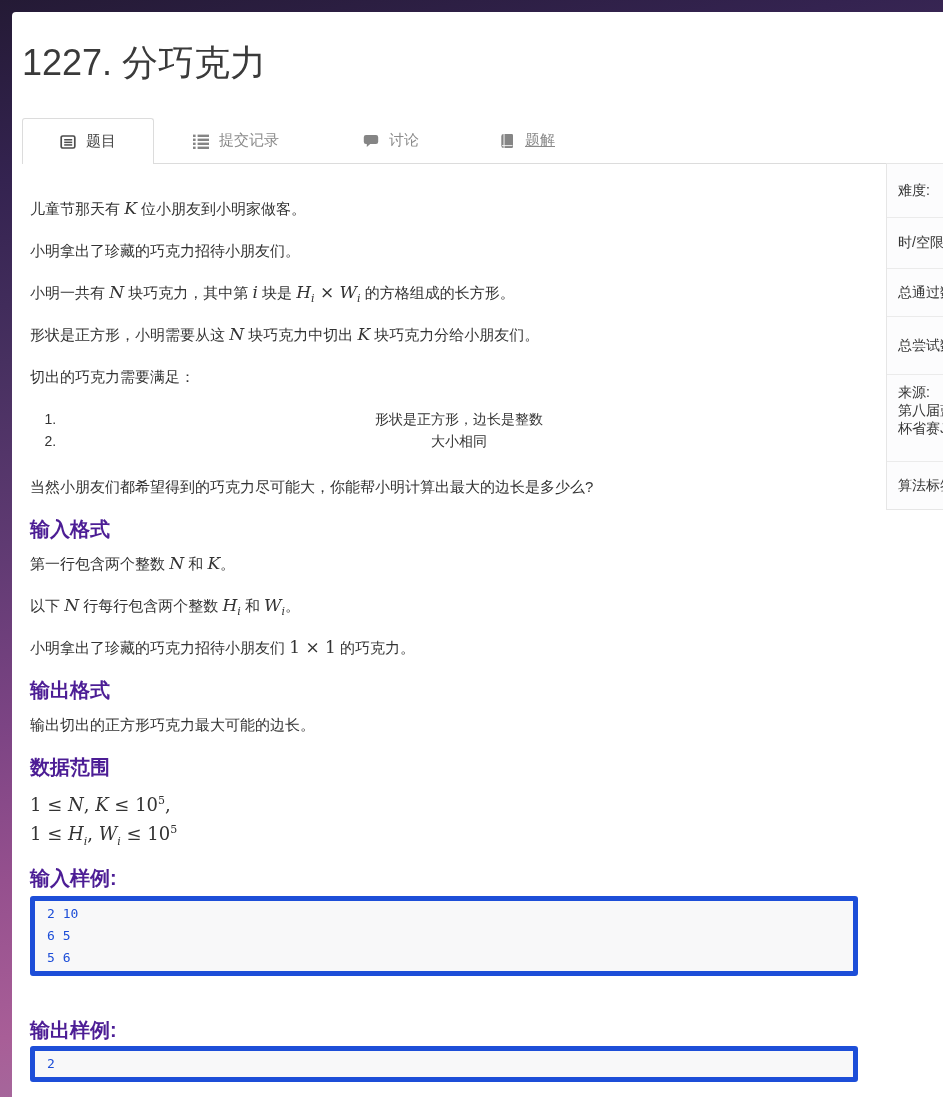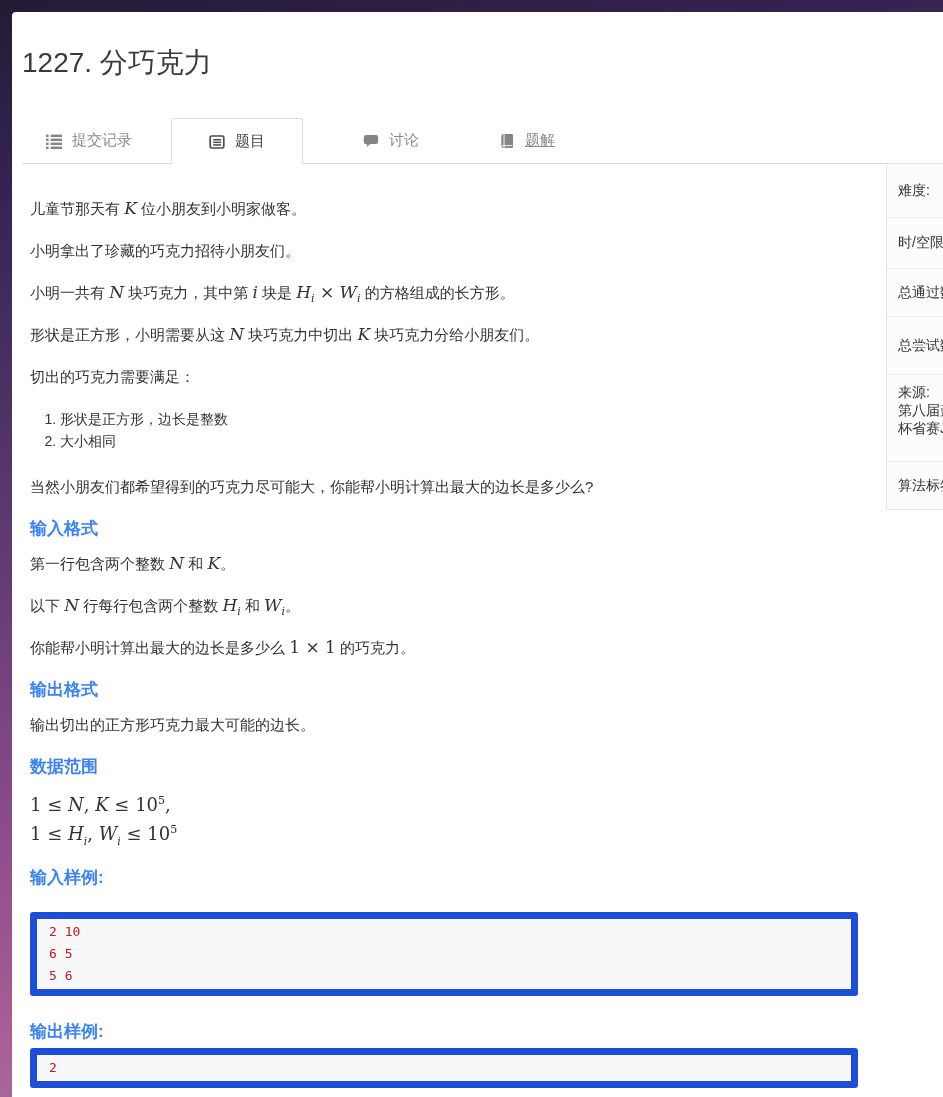--- a/index.html
+++ b/index.html
@@ -2,87 +2,87 @@
 <html><head>
 <meta charset="utf-8">
 <style>
   html,body{margin:0;padding:0;}
   body{
     width:943px;height:1097px;overflow:hidden;position:relative;
     background:linear-gradient(168deg,#241a35 0%,#342350 14%,#473060 28%,#5f3a72 42%,#7c4484 56%,#95508e 68%,#a85e97 80%,#a36f9f 90%,#8f82ad 100%);
     font-family:"Liberation Sans","DejaVu Sans",sans-serif;
   }
   .card{position:absolute;left:12px;top:12px;width:931px;height:1085px;background:#fff;border-radius:4px 0 0 0;}
-  .title{position:absolute;left:10px;top:34px;font-size:28px;line-height:34px;color:#3a3a3a;}
+  .title{position:absolute;left:10px;top:34px;font-size:36px;line-height:34px;color:#3a3a3a;}
   
   .tabbar{position:absolute;left:10px;right:0;top:105px;height:46px;border-bottom:1px solid #dcdcdc;display:flex;align-items:flex-end;box-sizing:content-box;}
   .tab{display:flex;align-items:center;gap:10px;font-size:15px;color:#8a8a8a;padding:13px 24px;cursor:pointer;white-space:nowrap;}
   .tab .ticon{display:inline-flex;width:16px;height:16px;}
   .tab.active{background:#fff;border:1px solid #dcdcdc;border-bottom:none;border-radius:3px 3px 0 0;padding:13px 37px;margin-bottom:-1px;color:#444;}
   .tab:nth-child(2){margin-left:15px;}
   .tab:nth-child(3){margin-left:36px;justify-content:flex-end;}
   .tab:nth-child(4){margin-left:32px;text-decoration:underline;}
   .tab:nth-child(5){margin-left:25px;}
   
   .content{position:absolute;left:18px;top:186px;width:828px;color:#333;}
   .content p.para{margin:0 0 21px;font-size:15px;line-height:21px;}
   .content ol{margin:19px 0 24px;padding-left:30px;font-size:14px;color:#333;}
-  .content ol li{line-height:22px;}
-  h4.sec{font-size:17px;font-weight:bold;margin:22px 0 14px;line-height:20px;color:#3b82f6;}
+  .content ol li{line-height:22px;text-align:center;}
+  h4.sec{font-size:20px;font-weight:bold;margin:22px 0 14px;line-height:20px;color:#4c1d95;}
   .mvar{font-family:"DejaVu Serif","Liberation Serif",serif;font-style:italic;font-size:17px;}
   .mnum{font-family:"DejaVu Serif","Liberation Serif",serif;font-size:17px;}
   sub.msub{font-family:"DejaVu Serif",serif;font-style:italic;font-size:11px;line-height:0;}
   sup.msup{font-family:"DejaVu Serif",serif;font-size:11px;line-height:0;}
   .math-block{margin:6px 0 0;}
   .mathline{line-height:28px;}
   .mathline .mvar,.mathline .mnum{font-size:18px;}
-  pre.code{background:#f8f8f9;border:7px solid #1d4ed8;border-radius:3px;padding:2px 12px;
-    font-family:"DejaVu Sans Mono","Liberation Mono",monospace;font-size:13px;line-height:22px;color:#b91c1c;margin:0;white-space:pre;}
+  pre.code{background:#f8f8f9;border:5px solid #1d4ed8;border-radius:3px;padding:2px 12px;
+    font-family:"DejaVu Sans Mono","Liberation Mono",monospace;font-size:13px;line-height:22px;color:#1d4ed8;margin:0;white-space:pre;}
   
   .sidebar{position:absolute;left:874px;top:151px;width:240px;background:#fcfcfd;border:1px solid #e6e6e6;}
   .srow{display:flex;align-items:center;padding-left:11px;font-size:14px;color:#333;border-bottom:1px solid #ebebeb;white-space:nowrap;overflow:hidden;}
   .srow:last-child{border-bottom:none;}
   .srow-source{display:block;padding-top:8px;line-height:18px;}
   .srow-source div{white-space:nowrap;}
 </style>
 </head>
 <body>
 
 <div class="card">
 
   <div class="title">1227. 分巧克力</div>
 
   <div class="tabbar">
+    <div class="tab active">
+      <span class="ticon">
+        <svg width="16" height="16" viewBox="0 0 16 16">
+            <rect x="1.2" y="2" width="13.6" height="12" rx="1.6" fill="none" stroke="#4d4d4d" stroke-width="1.7"></rect>
+            <rect x="4.2" y="5" width="8" height="1.5" fill="#4d4d4d"></rect>
+            <rect x="4.2" y="7.6" width="8" height="1.5" fill="#4d4d4d"></rect>
+            <rect x="4.2" y="10.2" width="8" height="1.5" fill="#4d4d4d"></rect>
+          </svg>
+      </span>
+      <span>题目</span>
+    </div>
     <div class="tab">
       <span class="ticon">
         <svg width="16" height="16" viewBox="0 0 16 16">
             <g fill="#858585">
               <rect x="0" y="1.6" width="2.6" height="2.4"></rect>
               <rect x="4.6" y="1.6" width="11.4" height="2.4"></rect>
               <rect x="0" y="5.6" width="2.6" height="2.4"></rect>
               <rect x="4.6" y="5.6" width="11.4" height="2.4"></rect>
               <rect x="0" y="9.6" width="2.6" height="2.4"></rect>
               <rect x="4.6" y="9.6" width="11.4" height="2.4"></rect>
               <rect x="0" y="13.6" width="2.6" height="2.4"></rect>
               <rect x="4.6" y="13.6" width="11.4" height="2.4"></rect>
             </g>
           </svg>
       </span>
       <span>提交记录</span>
-    </div>
-    <div class="tab active">
-      <span class="ticon">
-        <svg width="16" height="16" viewBox="0 0 16 16">
-            <rect x="1.2" y="2" width="13.6" height="12" rx="1.6" fill="none" stroke="#4d4d4d" stroke-width="1.7"></rect>
-            <rect x="4.2" y="5" width="8" height="1.5" fill="#4d4d4d"></rect>
-            <rect x="4.2" y="7.6" width="8" height="1.5" fill="#4d4d4d"></rect>
-            <rect x="4.2" y="10.2" width="8" height="1.5" fill="#4d4d4d"></rect>
-          </svg>
-      </span>
-      <span>题目</span>
     </div>
     <div class="tab">
       <span class="ticon">
         <svg width="16" height="16" viewBox="0 0 16 16">
             <path fill="#858585" d="M3 2h10a2.2 2.2 0 0 1 2.2 2.2v4.6A2.2 2.2 0 0 1 13 11H7.2l-3.4 3v-3H3A2.2 2.2 0 0 1 .8 8.8V4.2A2.2 2.2 0 0 1 3 2z"></path>
           </svg>
       </span>
       <span>讨论</span>
     </div>
     <div class="tab">
@@ -105,37 +105,37 @@
     <p class="para"><span>切出的巧克力需要满足：</span></p>
     <ol>
       <li>形状是正方形，边长是整数</li>
       <li>大小相同</li>
     </ol>
     <p class="para"><span>当然小朋友们都希望得到的巧克力尽可能大，你能帮小明计算出最大的边长是多少么?</span></p>
 
     <h4 class="sec">输入格式</h4>
     <p class="para"><span>第一行包含两个整数 </span><span class="mvar">N</span><span> 和 </span><span class="mvar">K</span><span>。</span></p>
     <p class="para"><span>以下 </span><span class="mvar">N</span><span> 行每行包含两个整数 </span><span class="mvar">H<sub class="msub">i</sub></span><span> 和 </span><span class="mvar">W<sub class="msub">i</sub></span><span>。</span></p>
-    <p class="para"><span>你能帮小明计算出最大的边长是多少么 </span><span class="mnum">1 × 1</span><span> 的巧克力。</span></p>
+    <p class="para"><span>小明拿出了珍藏的巧克力招待小朋友们 </span><span class="mnum">1 × 1</span><span> 的巧克力。</span></p>
 
     <h4 class="sec">输出格式</h4>
     <p class="para"><span>输出切出的正方形巧克力最大可能的边长。</span></p>
 
     <h4 class="sec">数据范围</h4>
     <div class="math-block">
       <div class="mathline"><span class="mnum">1 ≤ </span><span class="mvar">N</span><span class="mnum">, </span><span class="mvar">K</span><span class="mnum"> ≤ </span><span class="mnum">10<sup class="msup">5</sup></span><span class="mnum">,</span></div>
       <div class="mathline"><span class="mnum">1 ≤ </span><span class="mvar">H<sub class="msub">i</sub></span><span class="mnum">, </span><span class="mvar">W<sub class="msub">i</sub></span><span class="mnum"> ≤ </span><span class="mnum">10<sup class="msup">5</sup></span></div>
     </div>
 
-    <h4 class="sec" style="margin-top:19px;margin-bottom:24px">输入样例:</h4>
+    <h4 class="sec" style="margin-top:19px;margin-bottom:8px">输入样例:</h4>
     <pre class="code">2 10
 6 5
 5 6</pre>
 
-    <h4 class="sec" style="margin-top:26px;margin-bottom:6px">输出样例:</h4>
+    <h4 class="sec" style="margin-top:44px;margin-bottom:6px">输出样例:</h4>
     <pre class="code">2</pre>
   </div>
 
   <div class="sidebar">
     <div class="srow" style="height:53px">
       <span>难度:</span>
     </div>
     <div class="srow" style="height:50px">
       <span>时/空限制:</span>
     </div>

